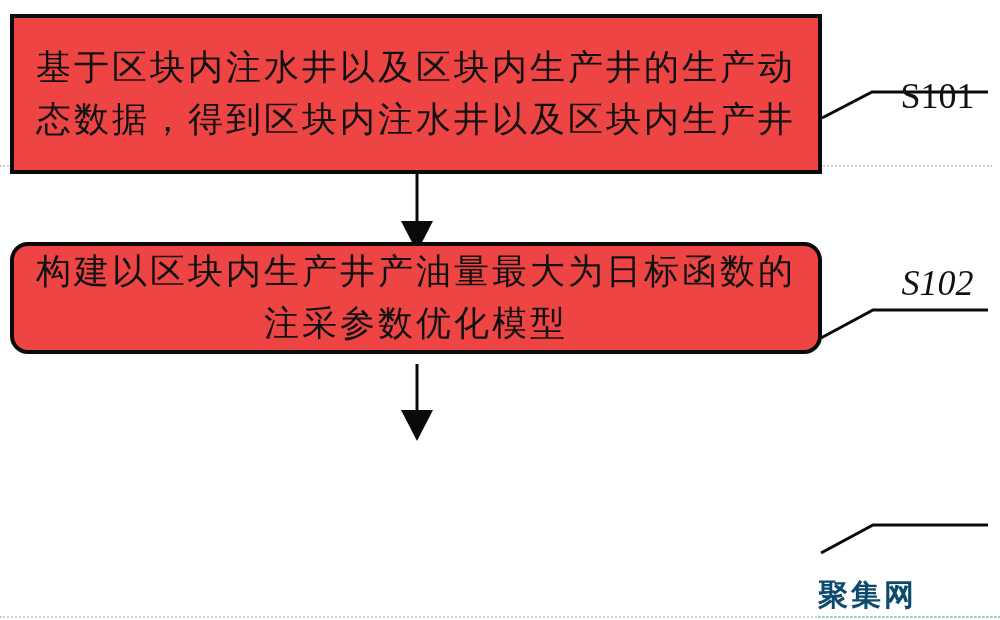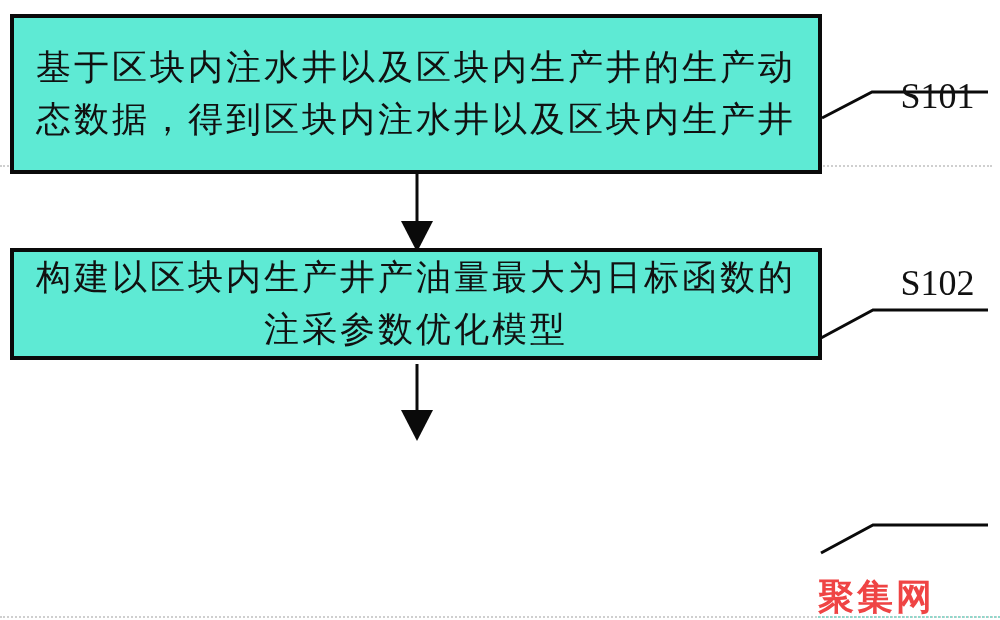--- a/index.html
+++ b/index.html
@@ -9,46 +9,46 @@
     background:#ffffff;
     overflow:hidden;
     font-family:"Liberation Serif","DejaVu Serif",serif;
     color:#111;
   }
   .lines{position:absolute;left:0;top:0;width:1000px;height:620px;pointer-events:none;}
   .box{
     position:absolute;
     left:10px;width:804px;
     border:4px solid #0a0a0a;
-    background:#5eead4;
+    background:#ef4444;
     display:flex;flex-direction:column;justify-content:center;
     text-align:center;
     font-size:35px;line-height:52px;letter-spacing:3px;
   }
   .box1{top:14px;height:152px;}
-  .box2{top:248px;height:104px;}
+  .box2{top:242px;height:104px;border-radius:18px;}
   .box3{top:441px;height:154px;}
   .slabel{
     position:absolute;left:880px;width:115px;
     text-align:center;
     font-size:36px;line-height:40px;
   }
   .s1{top:42px;margin-top:34px;}
-  .s2{top:263px;}
+  .s2{top:263px;font-style:italic;}
   .s3{top:478px;}
   .dotted{position:absolute;height:0;border-top:2px dotted #cfcfcf;}
   .d1{top:165px;left:0;width:992px;}
   .d2{top:616px;left:0;width:1000px;}
   .d3{top:616px;left:818px;width:182px;border-top:2px dotted #8fd8cb;}
   .watermark{
     position:absolute;left:818px;top:581px;
-    font-family:Liberation Serif, serif;
-    font-weight:700;font-size:36px;line-height:32px;
+    font-family:Liberation Mono, monospace;
+    font-weight:700;font-size:30px;line-height:32px;
     letter-spacing:3px;
-    color:#ef4444;
+    color:#0c4a6e;
   }
 </style>
 </head>
 <body>
 
 <div class="canvas">
 
   <svg class="lines" viewBox="0 0 1000 620" xmlns="http://www.w3.org/2000/svg">
 
     <line x1="417" y1="174" x2="417" y2="226" stroke="#0a0a0a" stroke-width="3"></line>

